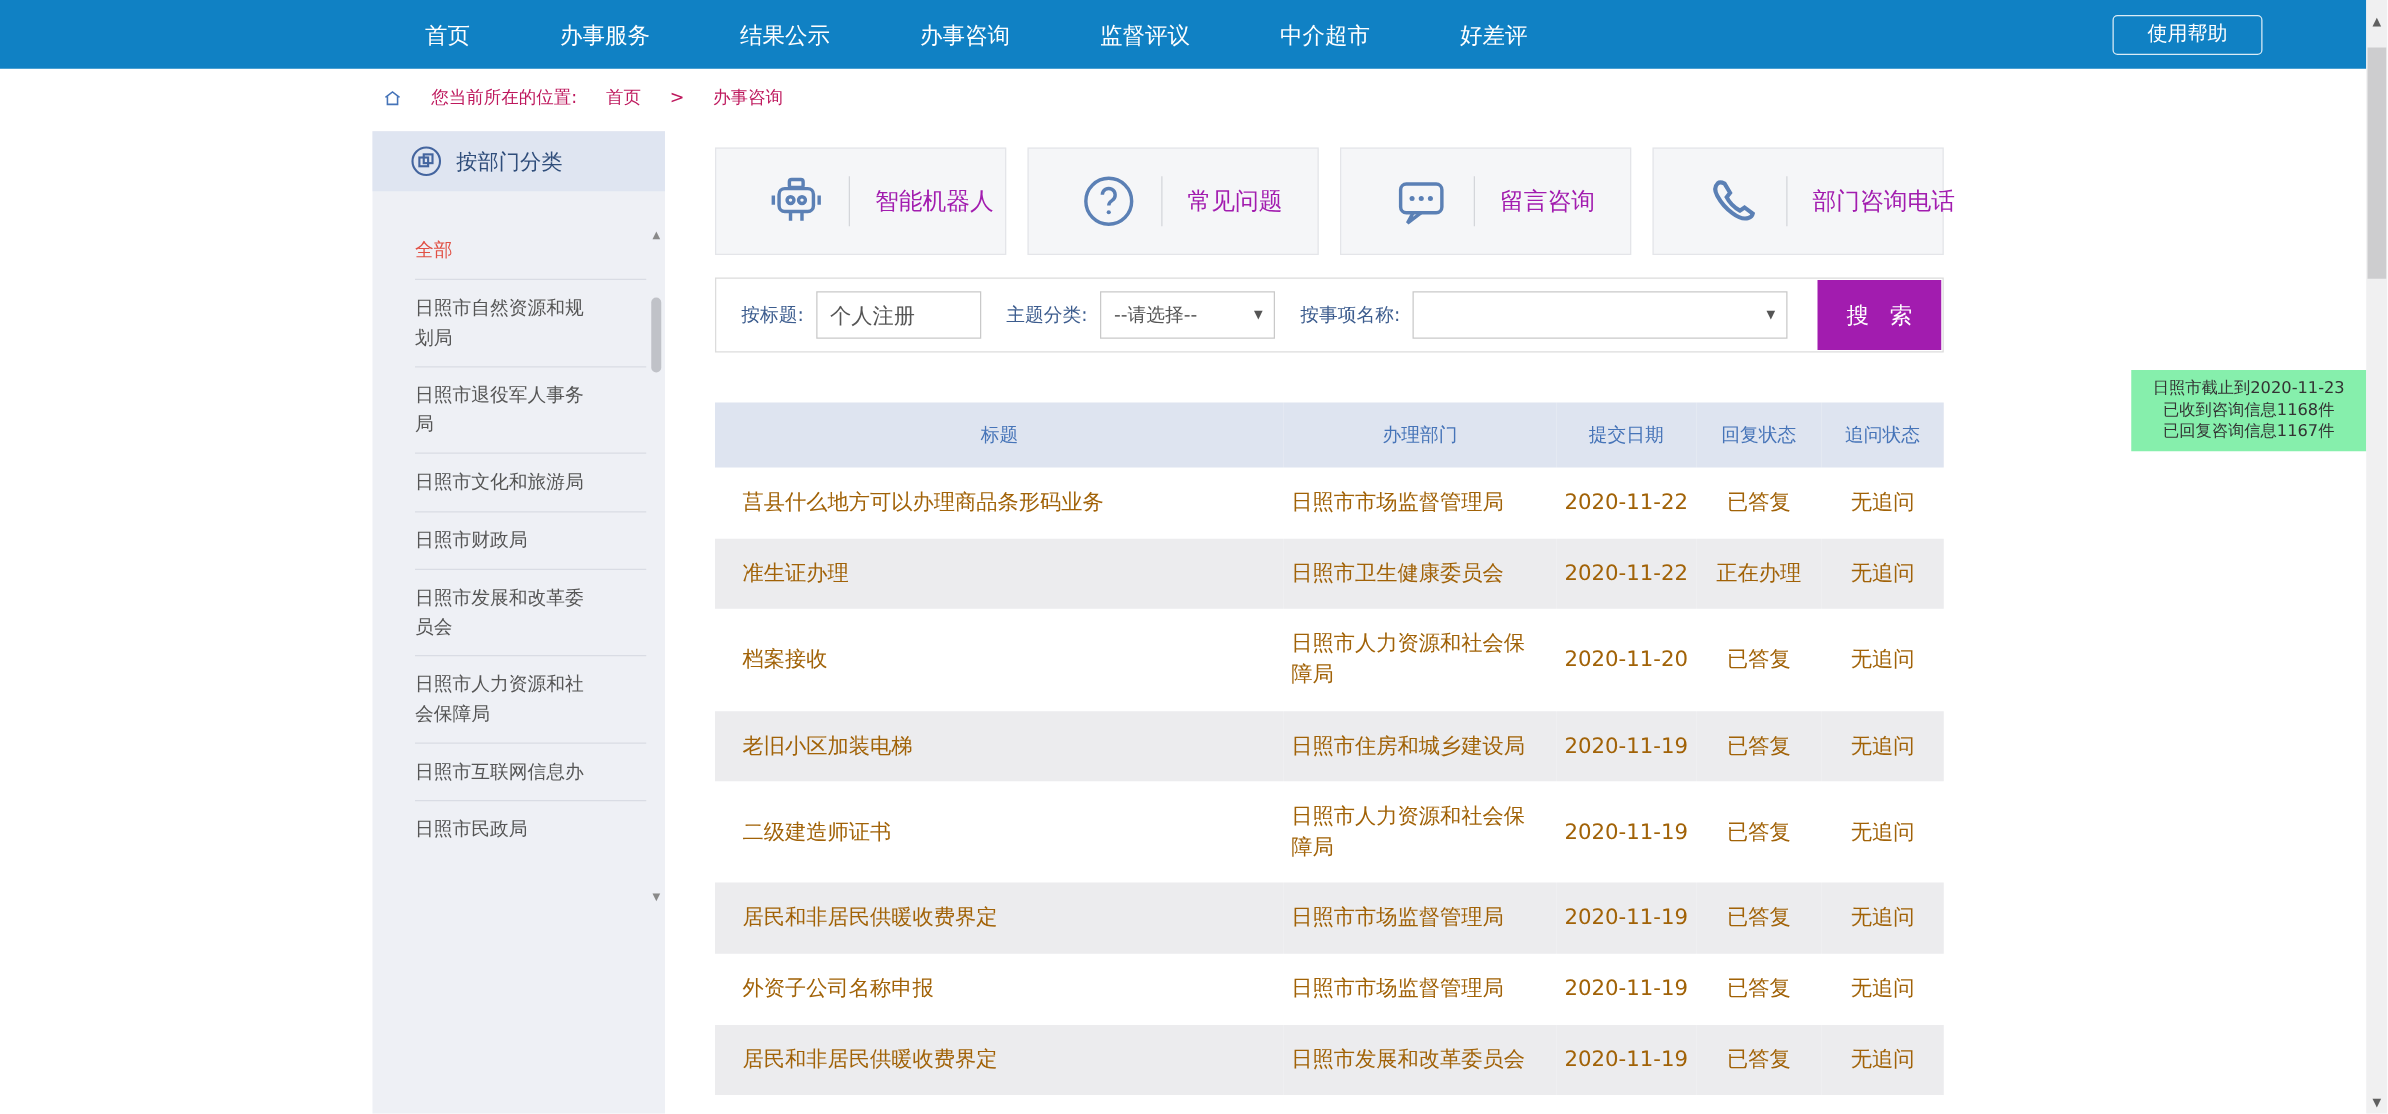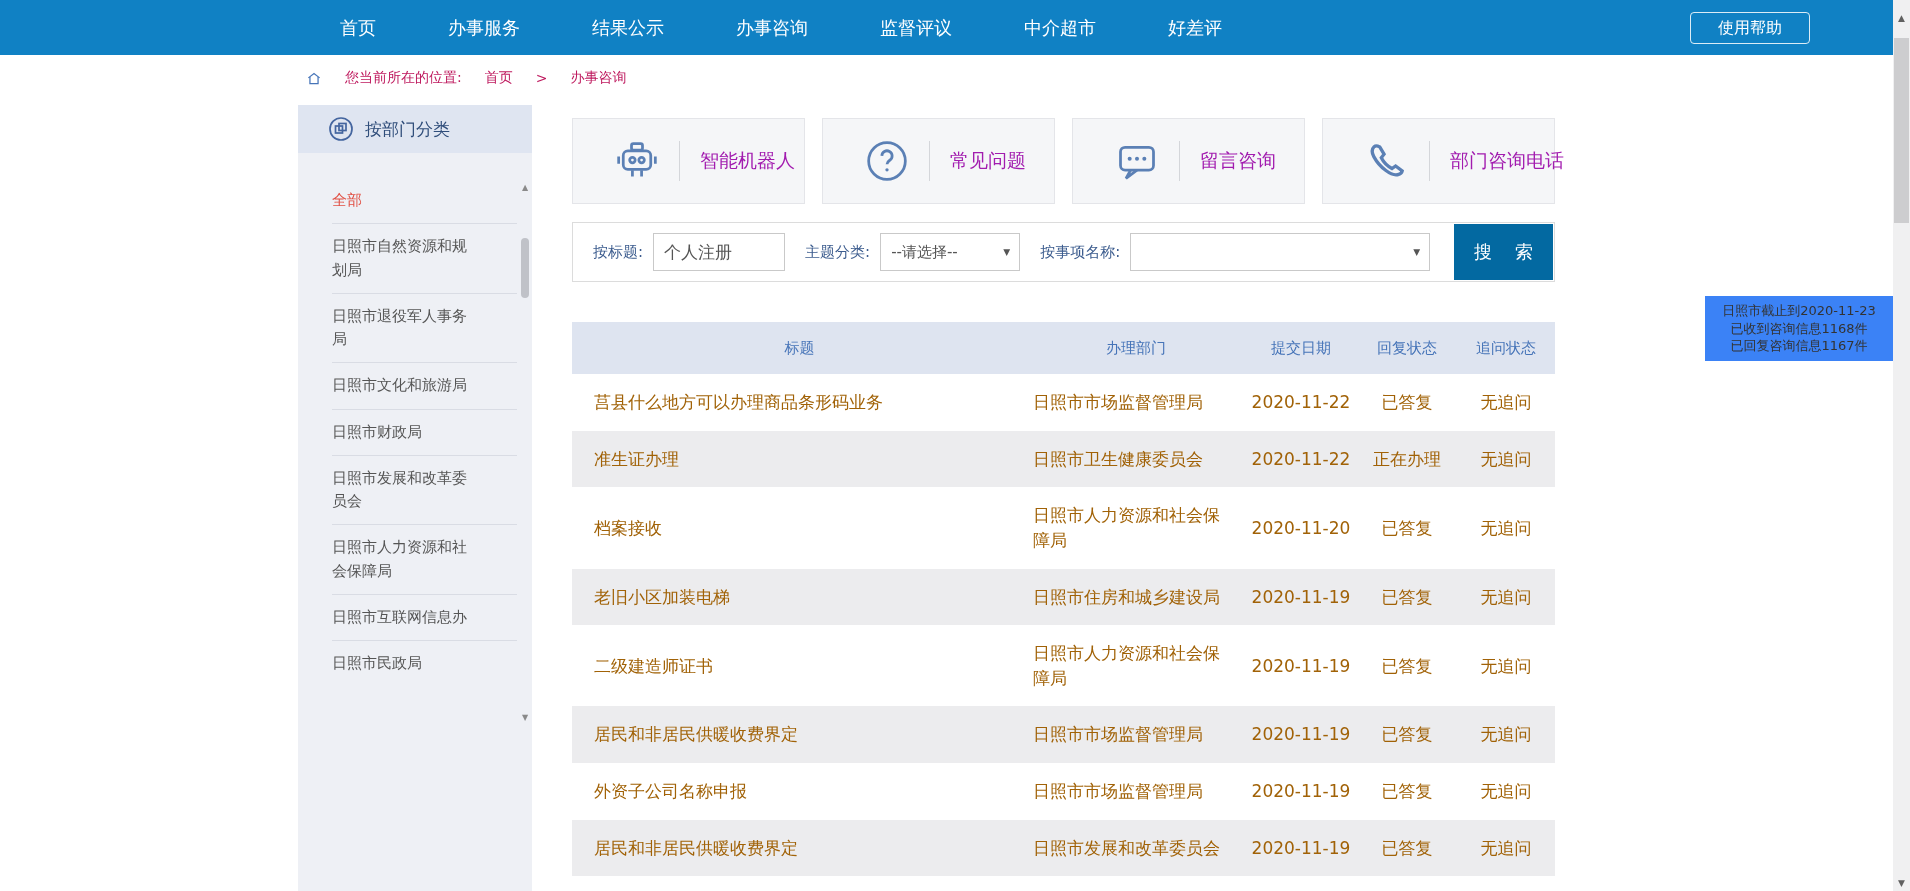--- a/index.html
+++ b/index.html
@@ -39,32 +39,32 @@
   .card .vdiv { width:1px; height:40px; background:#d4d6da; margin:0 20px; flex:none; }
   .card-label { font-size:19px; color:#a21caf; white-space:nowrap; }
 
   .searchbar { margin-top:18px; height:60px; border:1px solid #dcdcdc; display:flex; align-items:center; padding-left:20px; position:relative; background:#fff; }
   .searchbar .slabel { font-size:15px; color:#3c5c8e; white-space:nowrap; }
   .text-input { width:132px; height:38px; border:1px solid #c9c9c9; padding:0 10px; font-size:17px; color:#555; margin:0 20px 0 10px; background:#fff; font-family:inherit; }
   .selectbox { height:38px; border:1px solid #c9c9c9; background:#fff; display:flex; align-items:center; justify-content:space-between; padding:0 9px 0 10px; font-size:15px; color:#555; margin:0 20px 0 10px; cursor:pointer; }
   .selectbox .arr { font-size:9px; color:#555; }
   .sel-topic { width:140px; }
   .sel-item { width:300px; }
-  .search-btn { position:absolute; right:1px; top:1px; bottom:1px; width:99px; background:#0369a1; border:none; color:#fff; font-size:18px; letter-spacing:6px; padding-left:6px; cursor:pointer; display:flex; align-items:center; justify-content:center; font-family:Liberation Mono, monospace; }
+  .search-btn { position:absolute; right:1px; top:1px; bottom:1px; width:99px; background:#a21caf; border:none; color:#fff; font-size:18px; letter-spacing:6px; padding-left:6px; cursor:pointer; display:flex; align-items:center; justify-content:center; font-family:Liberation Serif, serif; }
 
   .consult-table { width:983px; margin-top:40px; border-collapse:collapse; table-layout:fixed; }
   .consult-table th { background:#dee4f0; color:#4674b8; font-weight:normal; font-size:15px; height:52px; text-align:center; }
   .consult-table td { font-size:17px; color:#a16207; padding:16px 6px; line-height:1.45; }
   .consult-table td.c0 { padding-left:22px; text-align:left; cursor:pointer; }
   .consult-table td.c1 { text-align:left; padding-right:24px; }
   .consult-table td.c2, .consult-table td.c3, .consult-table td.c4 { text-align:center; }
   .consult-table tr.stripe td { background:#ececee; }
 
   
-  .stats-box { position:absolute; left:1705px; top:296px; width:188px; background:#3b82f6; padding:6px 6px; font-size:13px; color:#333; text-align:center; line-height:1.35; }
+  .stats-box { position:absolute; left:1705px; top:296px; width:188px; background:#86efac; padding:6px 6px; font-size:13px; color:#333; text-align:center; line-height:1.35; }
 
   
   .page-scroll { position:absolute; right:0; top:0; width:17px; height:891px; background:#f0f0f1; }
   .page-scroll .parrow { position:absolute; left:0; width:17px; height:16px; text-align:center; font-size:9px; color:#606060; line-height:16px; cursor:pointer; }
   .page-scroll .pthumb { position:absolute; left:1px; top:38px; width:15px; height:185px; background:#cdcdcf; cursor:pointer; }
 </style>
 </head>
 <body>
 
 <div class="topnav">

